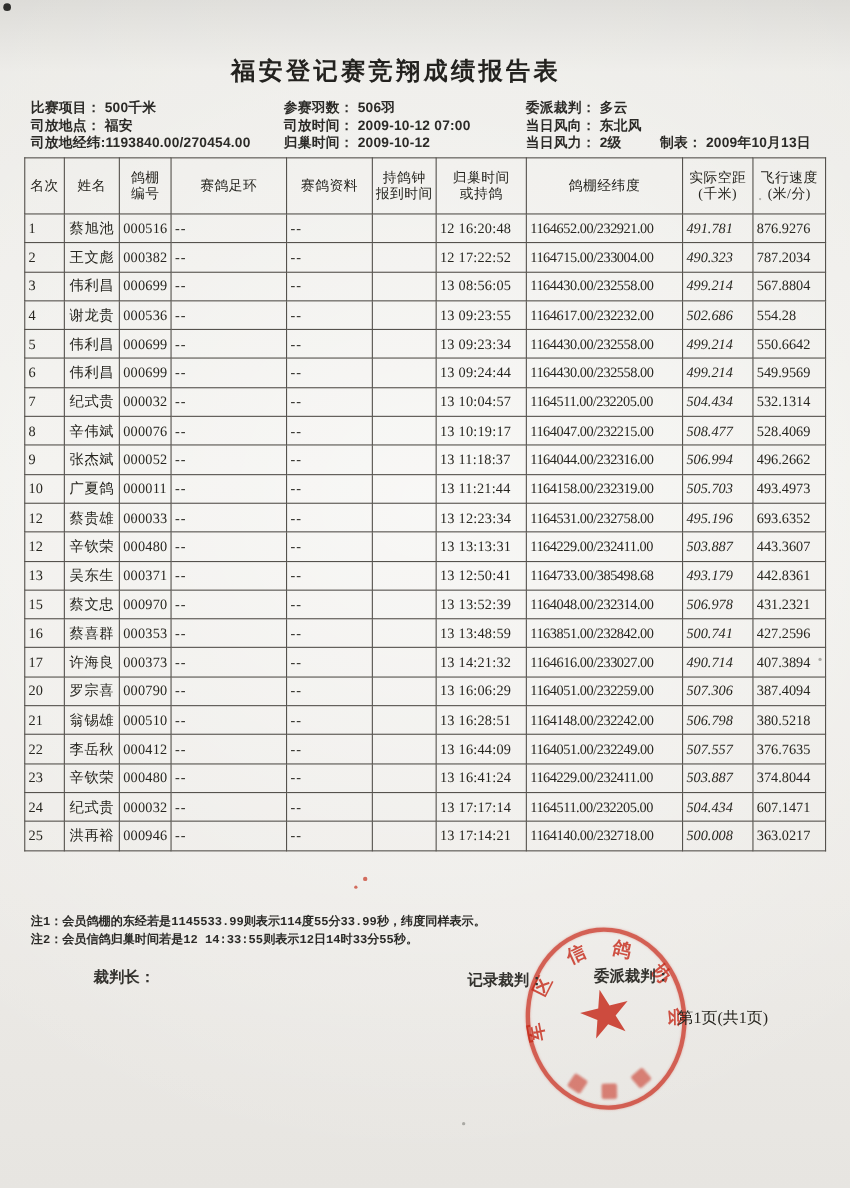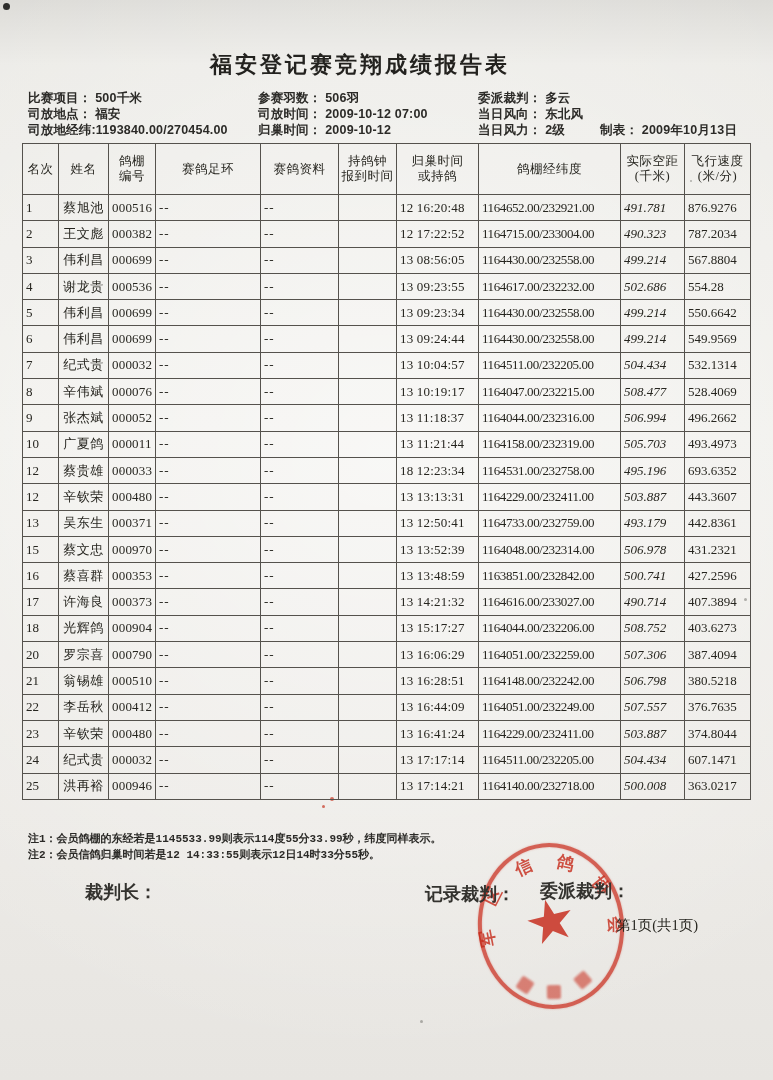--- a/index.html
+++ b/index.html
@@ -54,21 +54,21 @@
   td.c7{letter-spacing:-.4px;padding-left:3px;}
   td.c8{padding-left:4px;font-style:italic;}
   td.c9{padding-left:5px;}
 
   .notes{position:absolute;left:28px;top:831px;
     font-family:Liberation Mono, monospace;
     font-size:11px;font-weight:600;line-height:16px;color:#2b2a27;white-space:nowrap;}
 
   .sig{position:absolute;
     font-family:Liberation Mono, monospace;
-    font-size:18px;font-weight:600;color:#33322e;white-space:nowrap;z-index:5;}
+    font-size:14px;font-weight:600;color:#33322e;white-space:nowrap;z-index:5;}
   .pageno{position:absolute;left:616px;top:916px;font-size:14.5px;color:#26251f;z-index:5;}
 
   .stamp{
     position:absolute;left:478px;top:843px;width:146px;height:166px;
     z-index:4;transform:rotate(-6deg);
   }
   .stamp .ring{
     position:absolute;inset:0;border:4px solid rgba(201,42,26,.72);
     border-radius:50%;
     box-shadow:0 0 2px rgba(201,42,26,.35), inset 0 0 2px rgba(201,42,26,.35);
@@ -271,21 +271,21 @@
           <td class="c8">505.703</td>
           <td class="c9">493.4973</td>
         </tr>
         <tr>
           <td class="c0">12</td>
           <td class="c1">蔡贵雄</td>
           <td class="c2">000033</td>
           <td class="c3">--</td>
           <td class="c4">--</td>
           <td class="c5"></td>
-          <td class="c6">18 12:23:34</td>
+          <td class="c6">13 12:23:34</td>
           <td class="c7">1164531.00/232758.00</td>
           <td class="c8">495.196</td>
           <td class="c9">693.6352</td>
         </tr>
         <tr>
           <td class="c0">12</td>
           <td class="c1">辛钦荣</td>
           <td class="c2">000480</td>
           <td class="c3">--</td>
           <td class="c4">--</td>
@@ -296,21 +296,21 @@
           <td class="c9">443.3607</td>
         </tr>
         <tr>
           <td class="c0">13</td>
           <td class="c1">吴东生</td>
           <td class="c2">000371</td>
           <td class="c3">--</td>
           <td class="c4">--</td>
           <td class="c5"></td>
           <td class="c6">13 12:50:41</td>
-          <td class="c7">1164733.00/232759.00</td>
+          <td class="c7">1164733.00/385498.68</td>
           <td class="c8">493.179</td>
           <td class="c9">442.8361</td>
         </tr>
         <tr>
           <td class="c0">15</td>
           <td class="c1">蔡文忠</td>
           <td class="c2">000970</td>
           <td class="c3">--</td>
           <td class="c4">--</td>
           <td class="c5"></td>
@@ -335,32 +335,20 @@
           <td class="c0">17</td>
           <td class="c1">许海良</td>
           <td class="c2">000373</td>
           <td class="c3">--</td>
           <td class="c4">--</td>
           <td class="c5"></td>
           <td class="c6">13 14:21:32</td>
           <td class="c7">1164616.00/233027.00</td>
           <td class="c8">490.714</td>
           <td class="c9">407.3894</td>
-        </tr>
-        <tr>
-          <td class="c0">18</td>
-          <td class="c1">光辉鸽</td>
-          <td class="c2">000904</td>
-          <td class="c3">--</td>
-          <td class="c4">--</td>
-          <td class="c5"></td>
-          <td class="c6">13 15:17:27</td>
-          <td class="c7">1164044.00/232206.00</td>
-          <td class="c8">508.752</td>
-          <td class="c9">403.6273</td>
         </tr>
         <tr>
           <td class="c0">20</td>
           <td class="c1">罗宗喜</td>
           <td class="c2">000790</td>
           <td class="c3">--</td>
           <td class="c4">--</td>
           <td class="c5"></td>
           <td class="c6">13 16:06:29</td>
           <td class="c7">1164051.00/232259.00</td>

